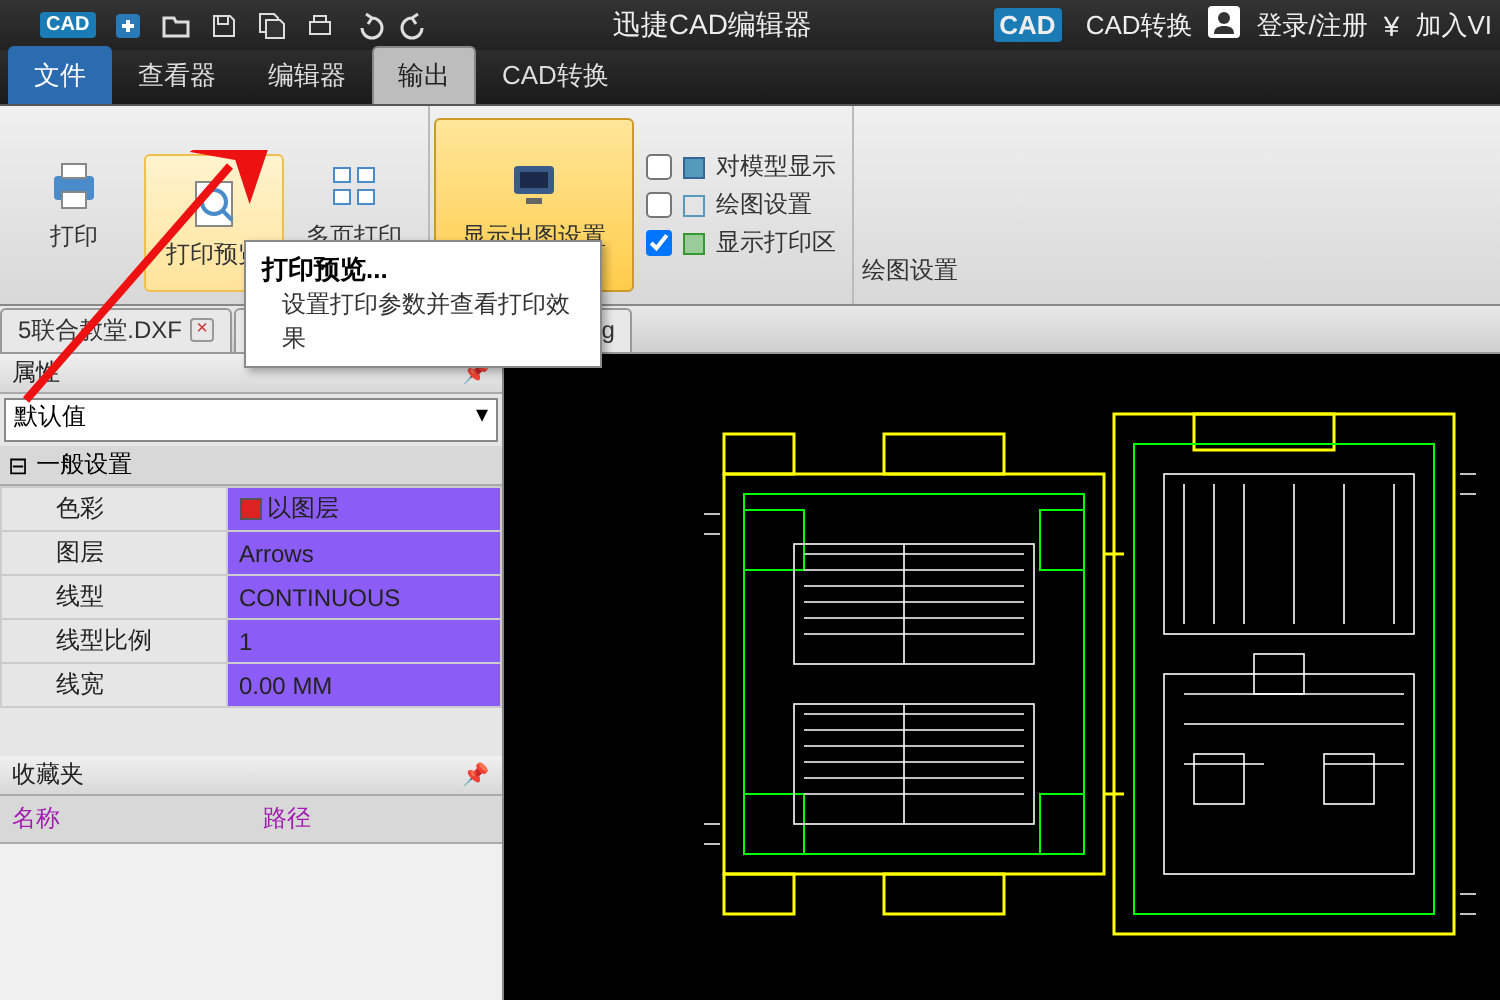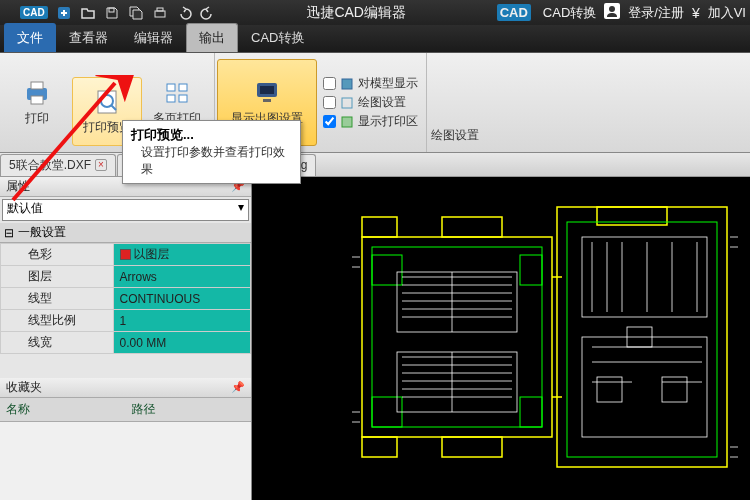--- a/index.html
+++ b/index.html
@@ -48,24 +48,24 @@
 
 .main { display: flex; height: calc(500px - 25px - 28px - 100px - 24px); }
 .leftpanel { width: 252px; background: #e6e6e6; border-right: 1px solid #888; display:flex; flex-direction:column;}
 .panel-title { height: 20px; background: linear-gradient(#f0f0f0,#d8d8d8); border-bottom: 1px solid #aaa; display:flex; align-items:center; padding:0 6px; color:#222; justify-content:space-between;}
 .pin { font-size:11px; }
 .dropdown { height: 22px; border:1px solid #888; margin:2px; background:#fff; display:flex; align-items:flex-start; padding:0 4px; justify-content:space-between; cursor:pointer;}
 .tree-hdr { height:20px; background:#d8d8d8; display:flex; align-items:center; padding:0 4px; gap:4px; border-bottom:1px solid #aaa;}
 .prop-table { width:100%; border-collapse:collapse; }
 .prop-table td { border:1px solid #ccc; padding:2px 6px; height:18px; color:#222; }
 .prop-table td:first-child { width:45%; padding-left:27px; background:#e6e6e6; }
-.prop-table td:last-child { background:#14b8a6; }
+.prop-table td:last-child { background:#8b5cf6; }
 .colorbox { display:inline-block; width:11px; height:11px; background:#d22; border:1px solid #555; vertical-align:middle; margin-right:3px;}
 .fav-head { display:flex; background:#d8d8d8; border-bottom:1px solid #aaa;}
-.fav-head div { flex:1; padding:3px 6px; color:#14532d;}
+.fav-head div { flex:1; padding:3px 6px; color:#a21caf;}
 .canvas { flex: 1; background: #000; position:relative; overflow:hidden;}
 svg.drawing { position:absolute; inset:0; }
 </style>
 </head>
 <body>
 
 <div class="titlebar">
   <span class="cad-badge">CAD</span>
   <span class="tbicon">
       <svg width="16" height="16">

